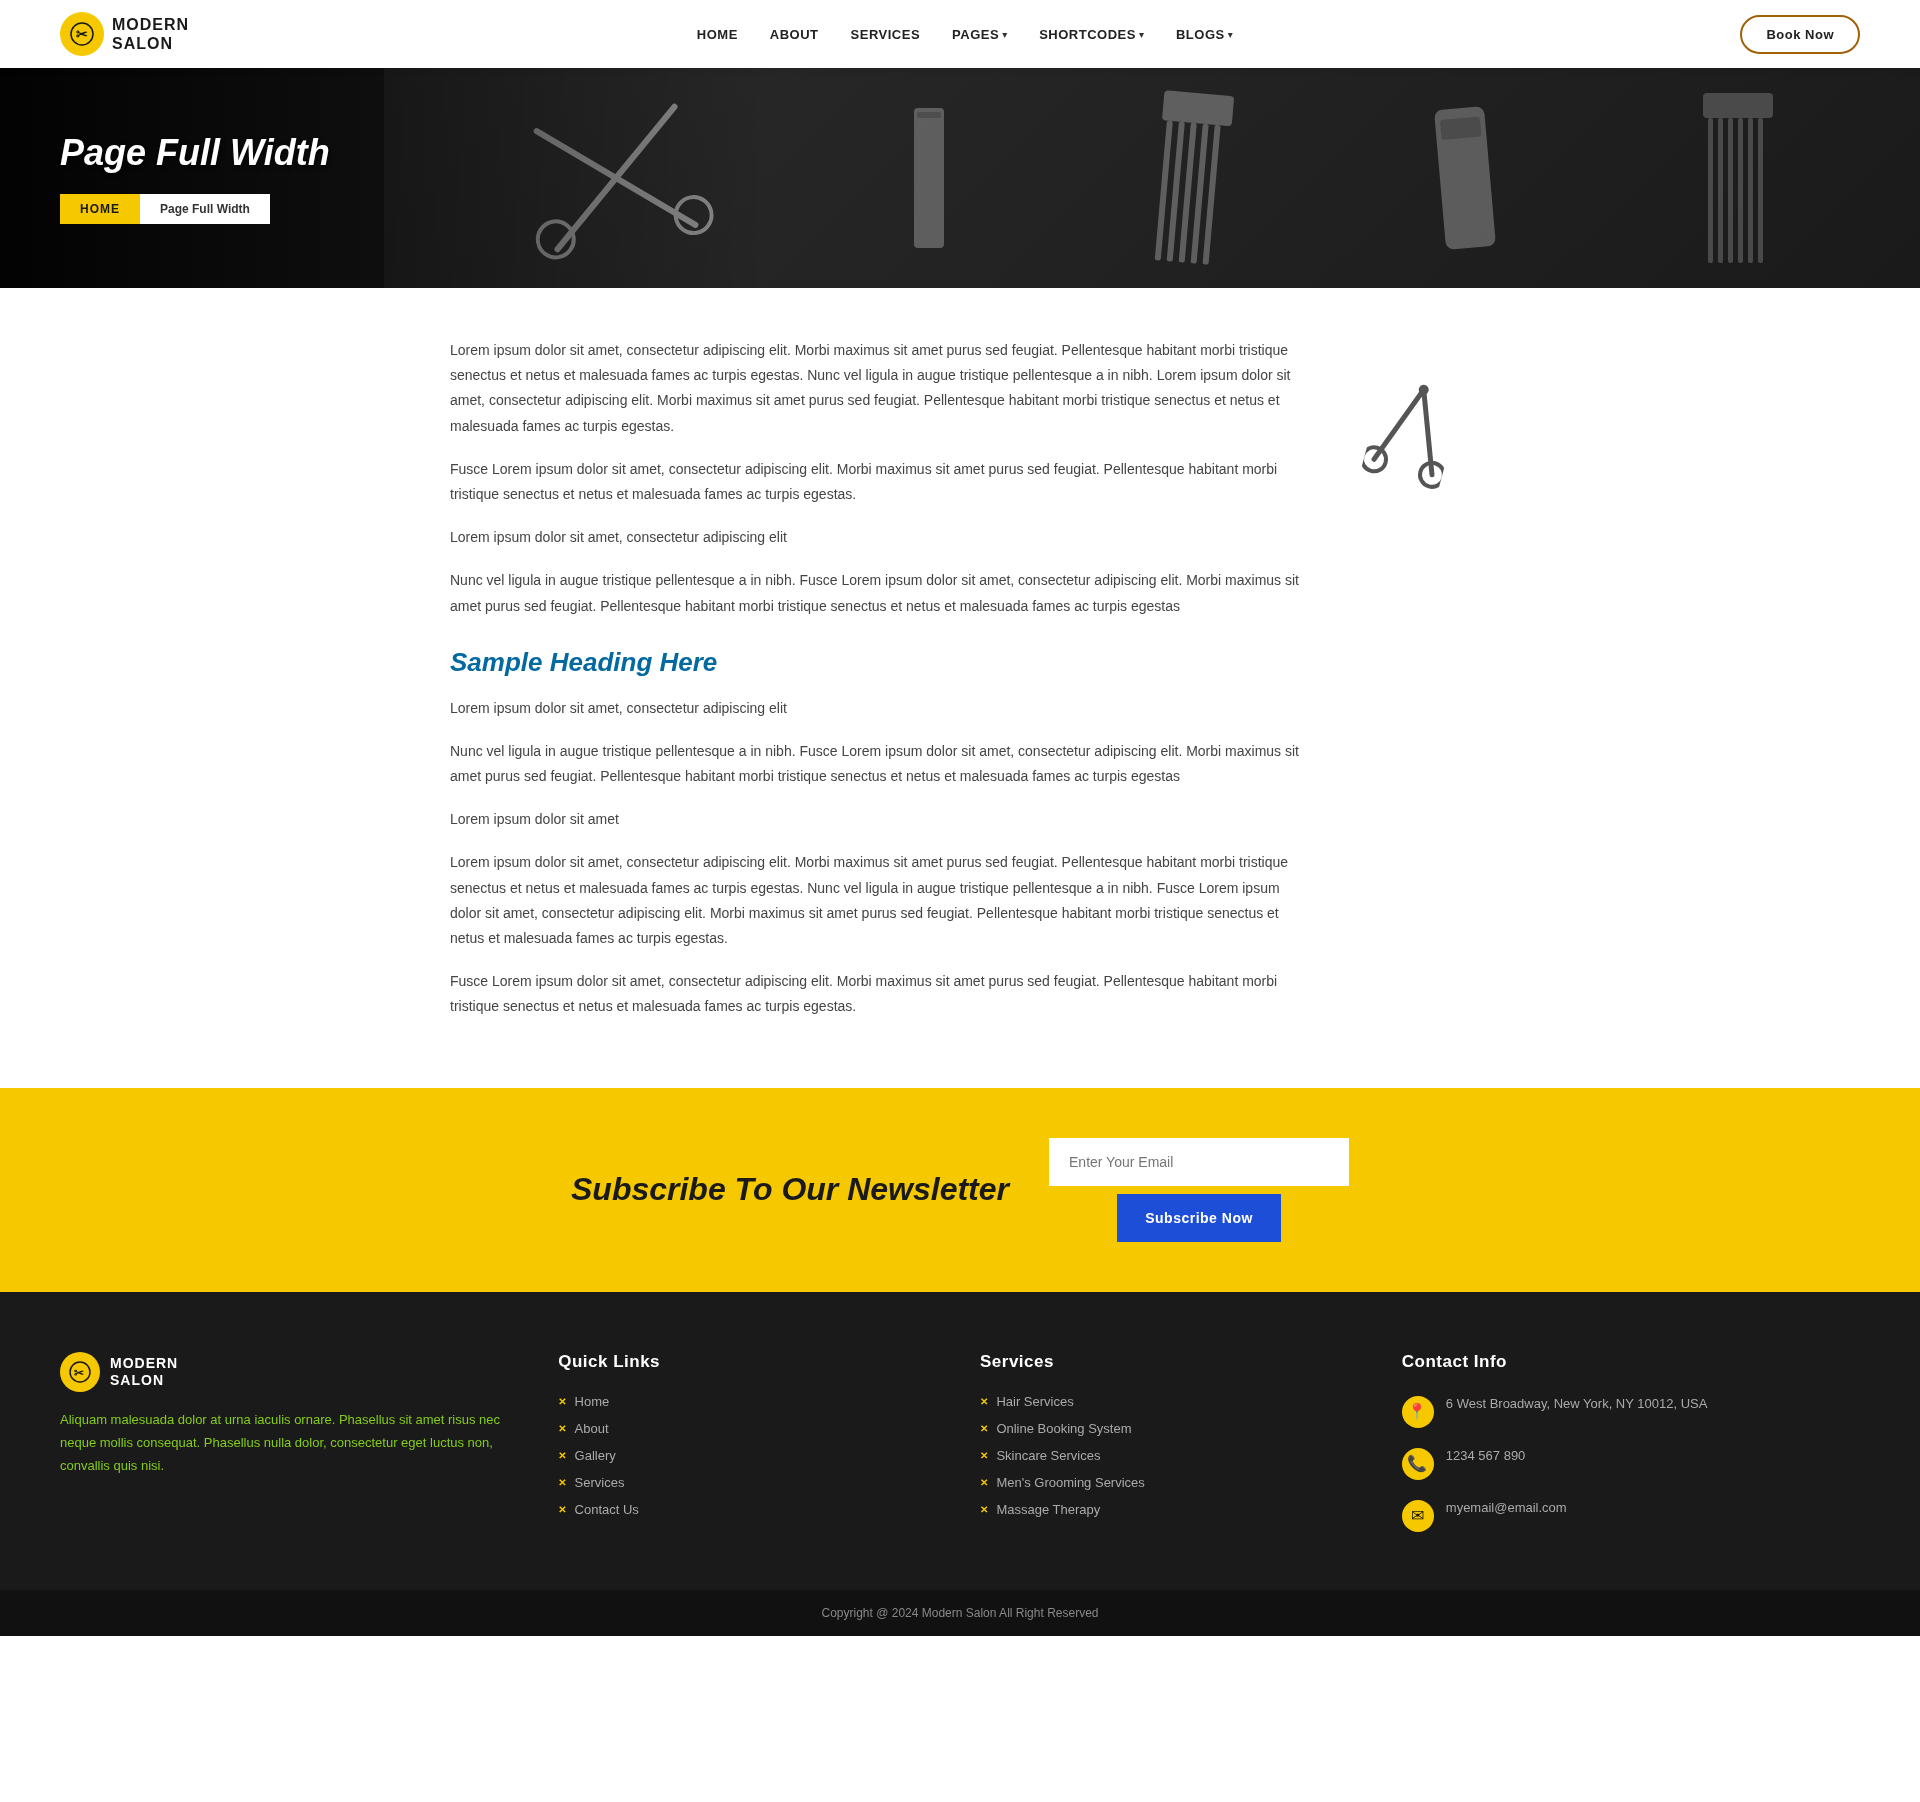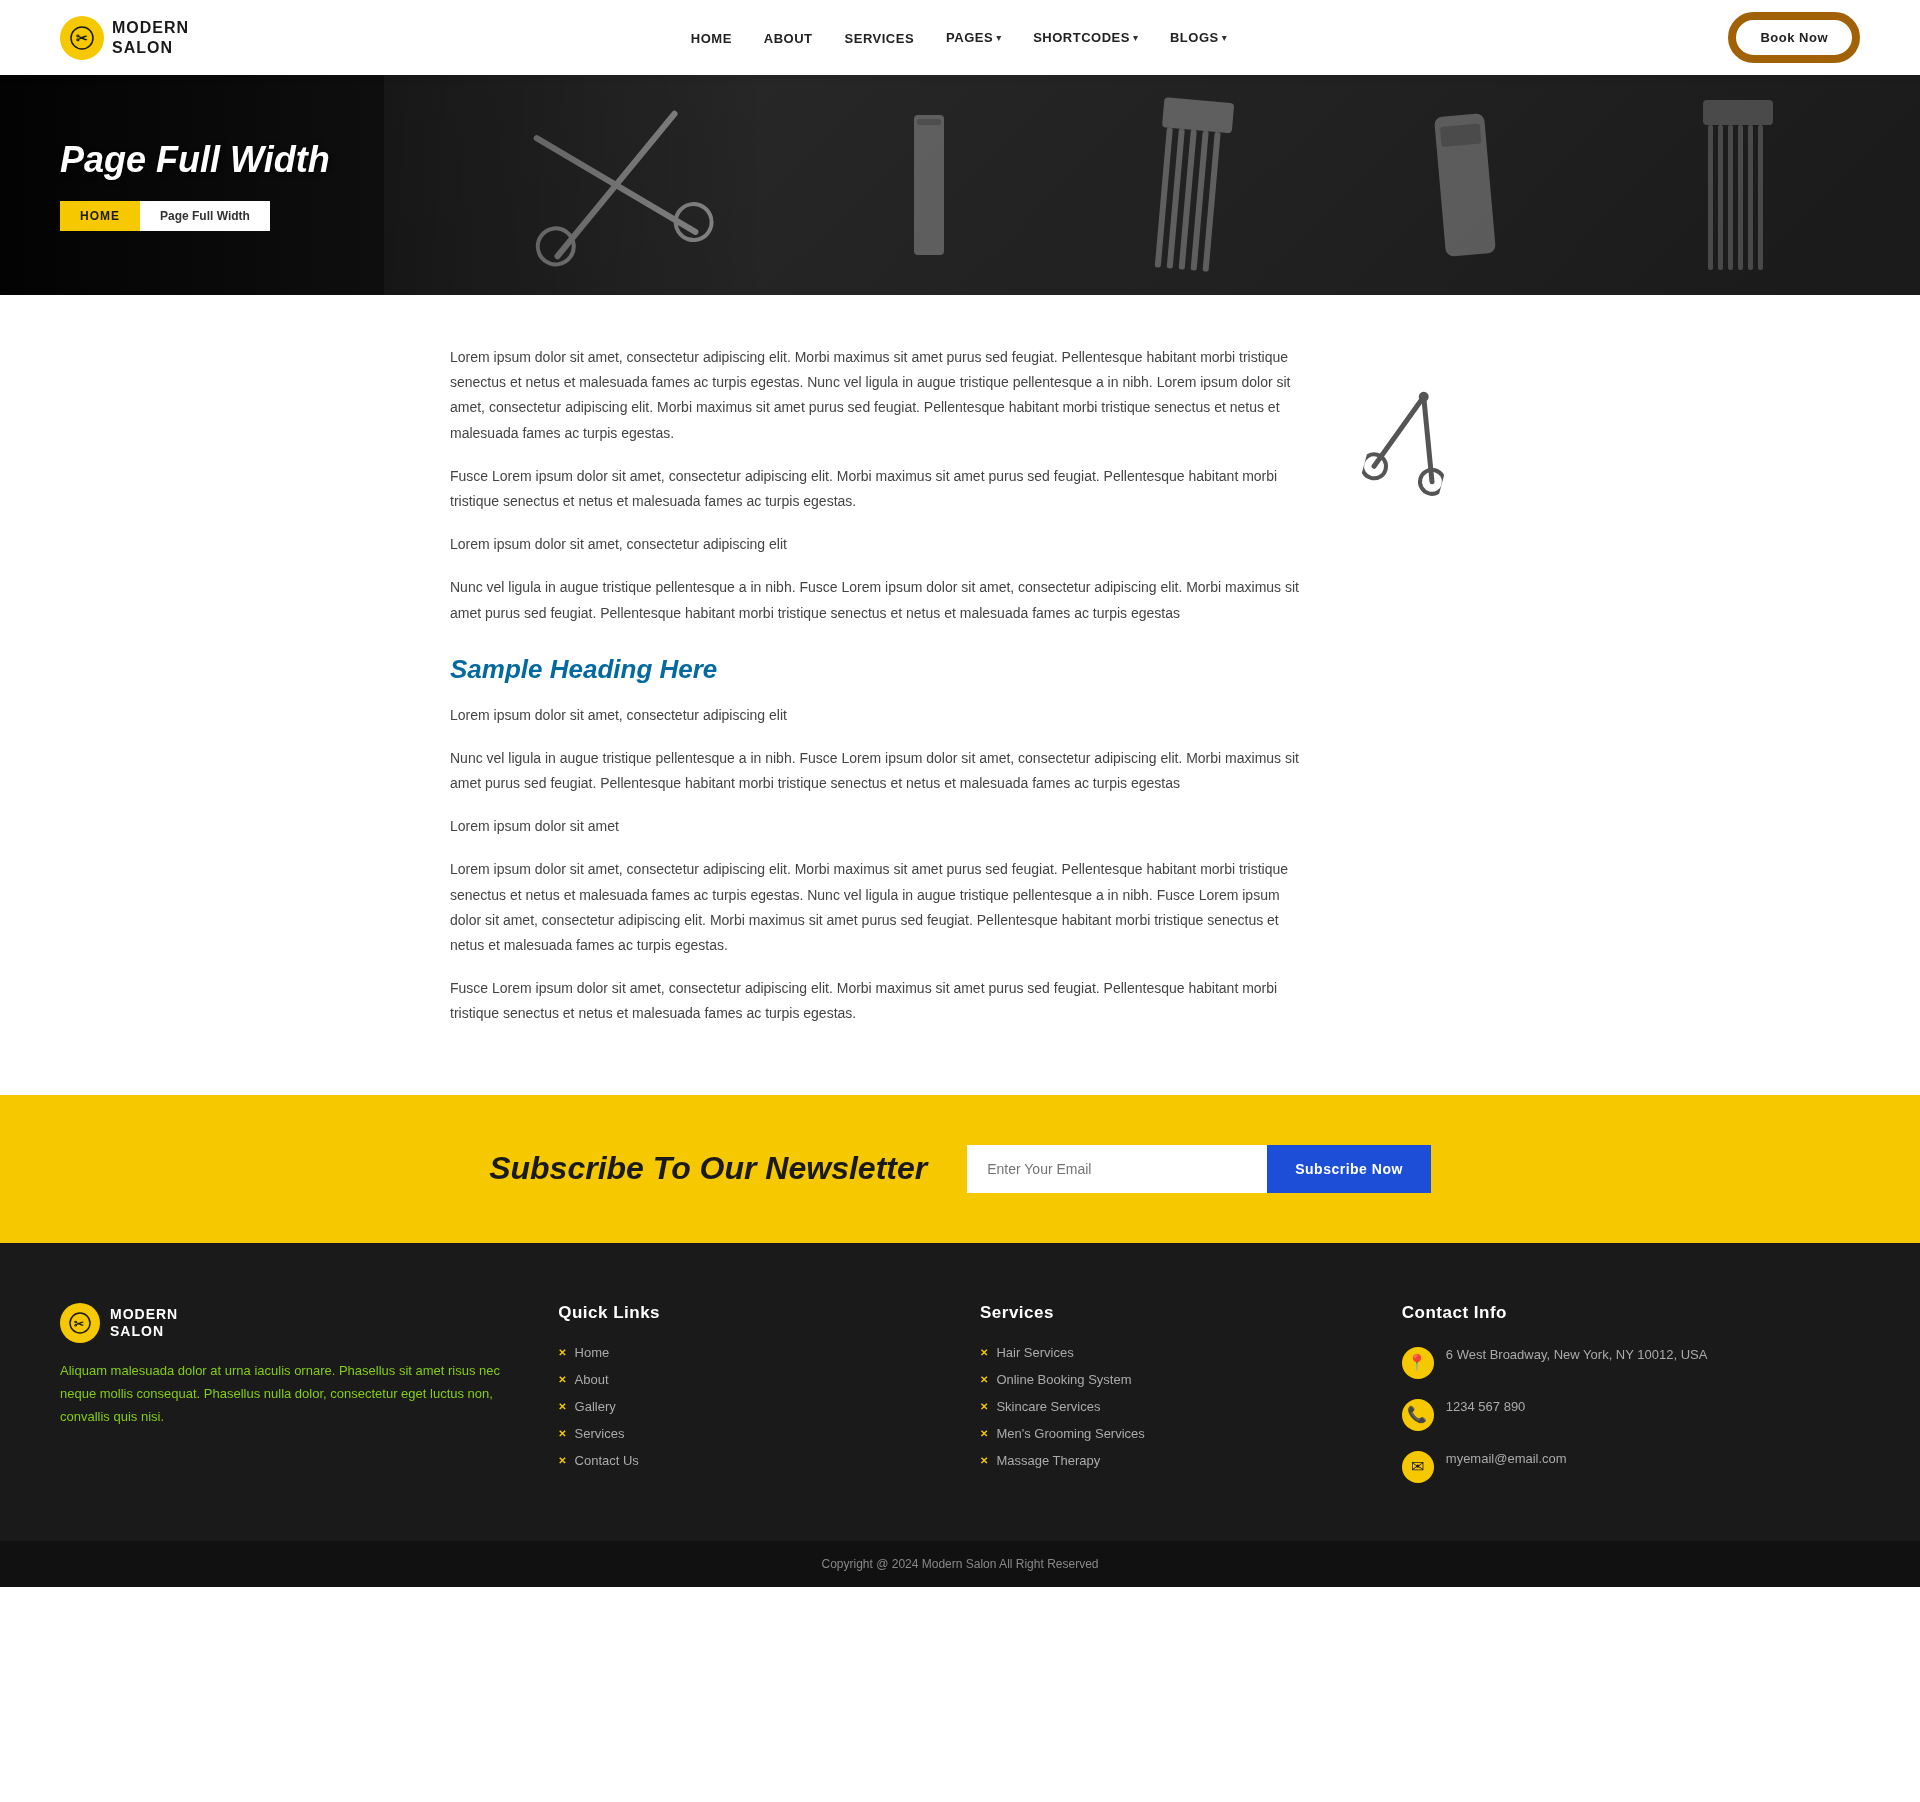--- a/index.html
+++ b/index.html
@@ -51,21 +51,21 @@
       color: #222;
       font-size: 13px;
       font-weight: 700;
       text-transform: uppercase;
       letter-spacing: 0.5px;
     }
     .navbar-nav .has-dropdown { display: flex; align-items: center; gap: 3px; cursor: pointer; }
     .navbar-nav .has-dropdown span { font-size: 10px; }
     .btn-book {
       background: transparent;
-      border: 8px solid #a16207;
+      border: 2px solid #a16207;
       color: #222;
       padding: 10px 24px;
       border-radius: 30px;
       font-size: 13px;
       font-weight: 700;
       cursor: pointer;
       letter-spacing: 0.5px;
     }
     .hero-title {
       font-size: 36px;
@@ -143,22 +143,23 @@
     }
     .newsletter-title {
       font-size: 32px;
       font-weight: 900;
       color: #1a1a1a;
       font-style: italic;
       white-space: nowrap;
     }
     .newsletter-form {
       display: flex;
-      gap: 0;
-      align-items: center;
+      gap: 8px;
+      align-items: center;
+      flex-direction: column;
     }
     .newsletter-input {
       padding: 16px 20px;
       font-size: 14px;
       border: none;
       outline: none;
       width: 300px;
       color: #999;
     }
     .newsletter-btn {

